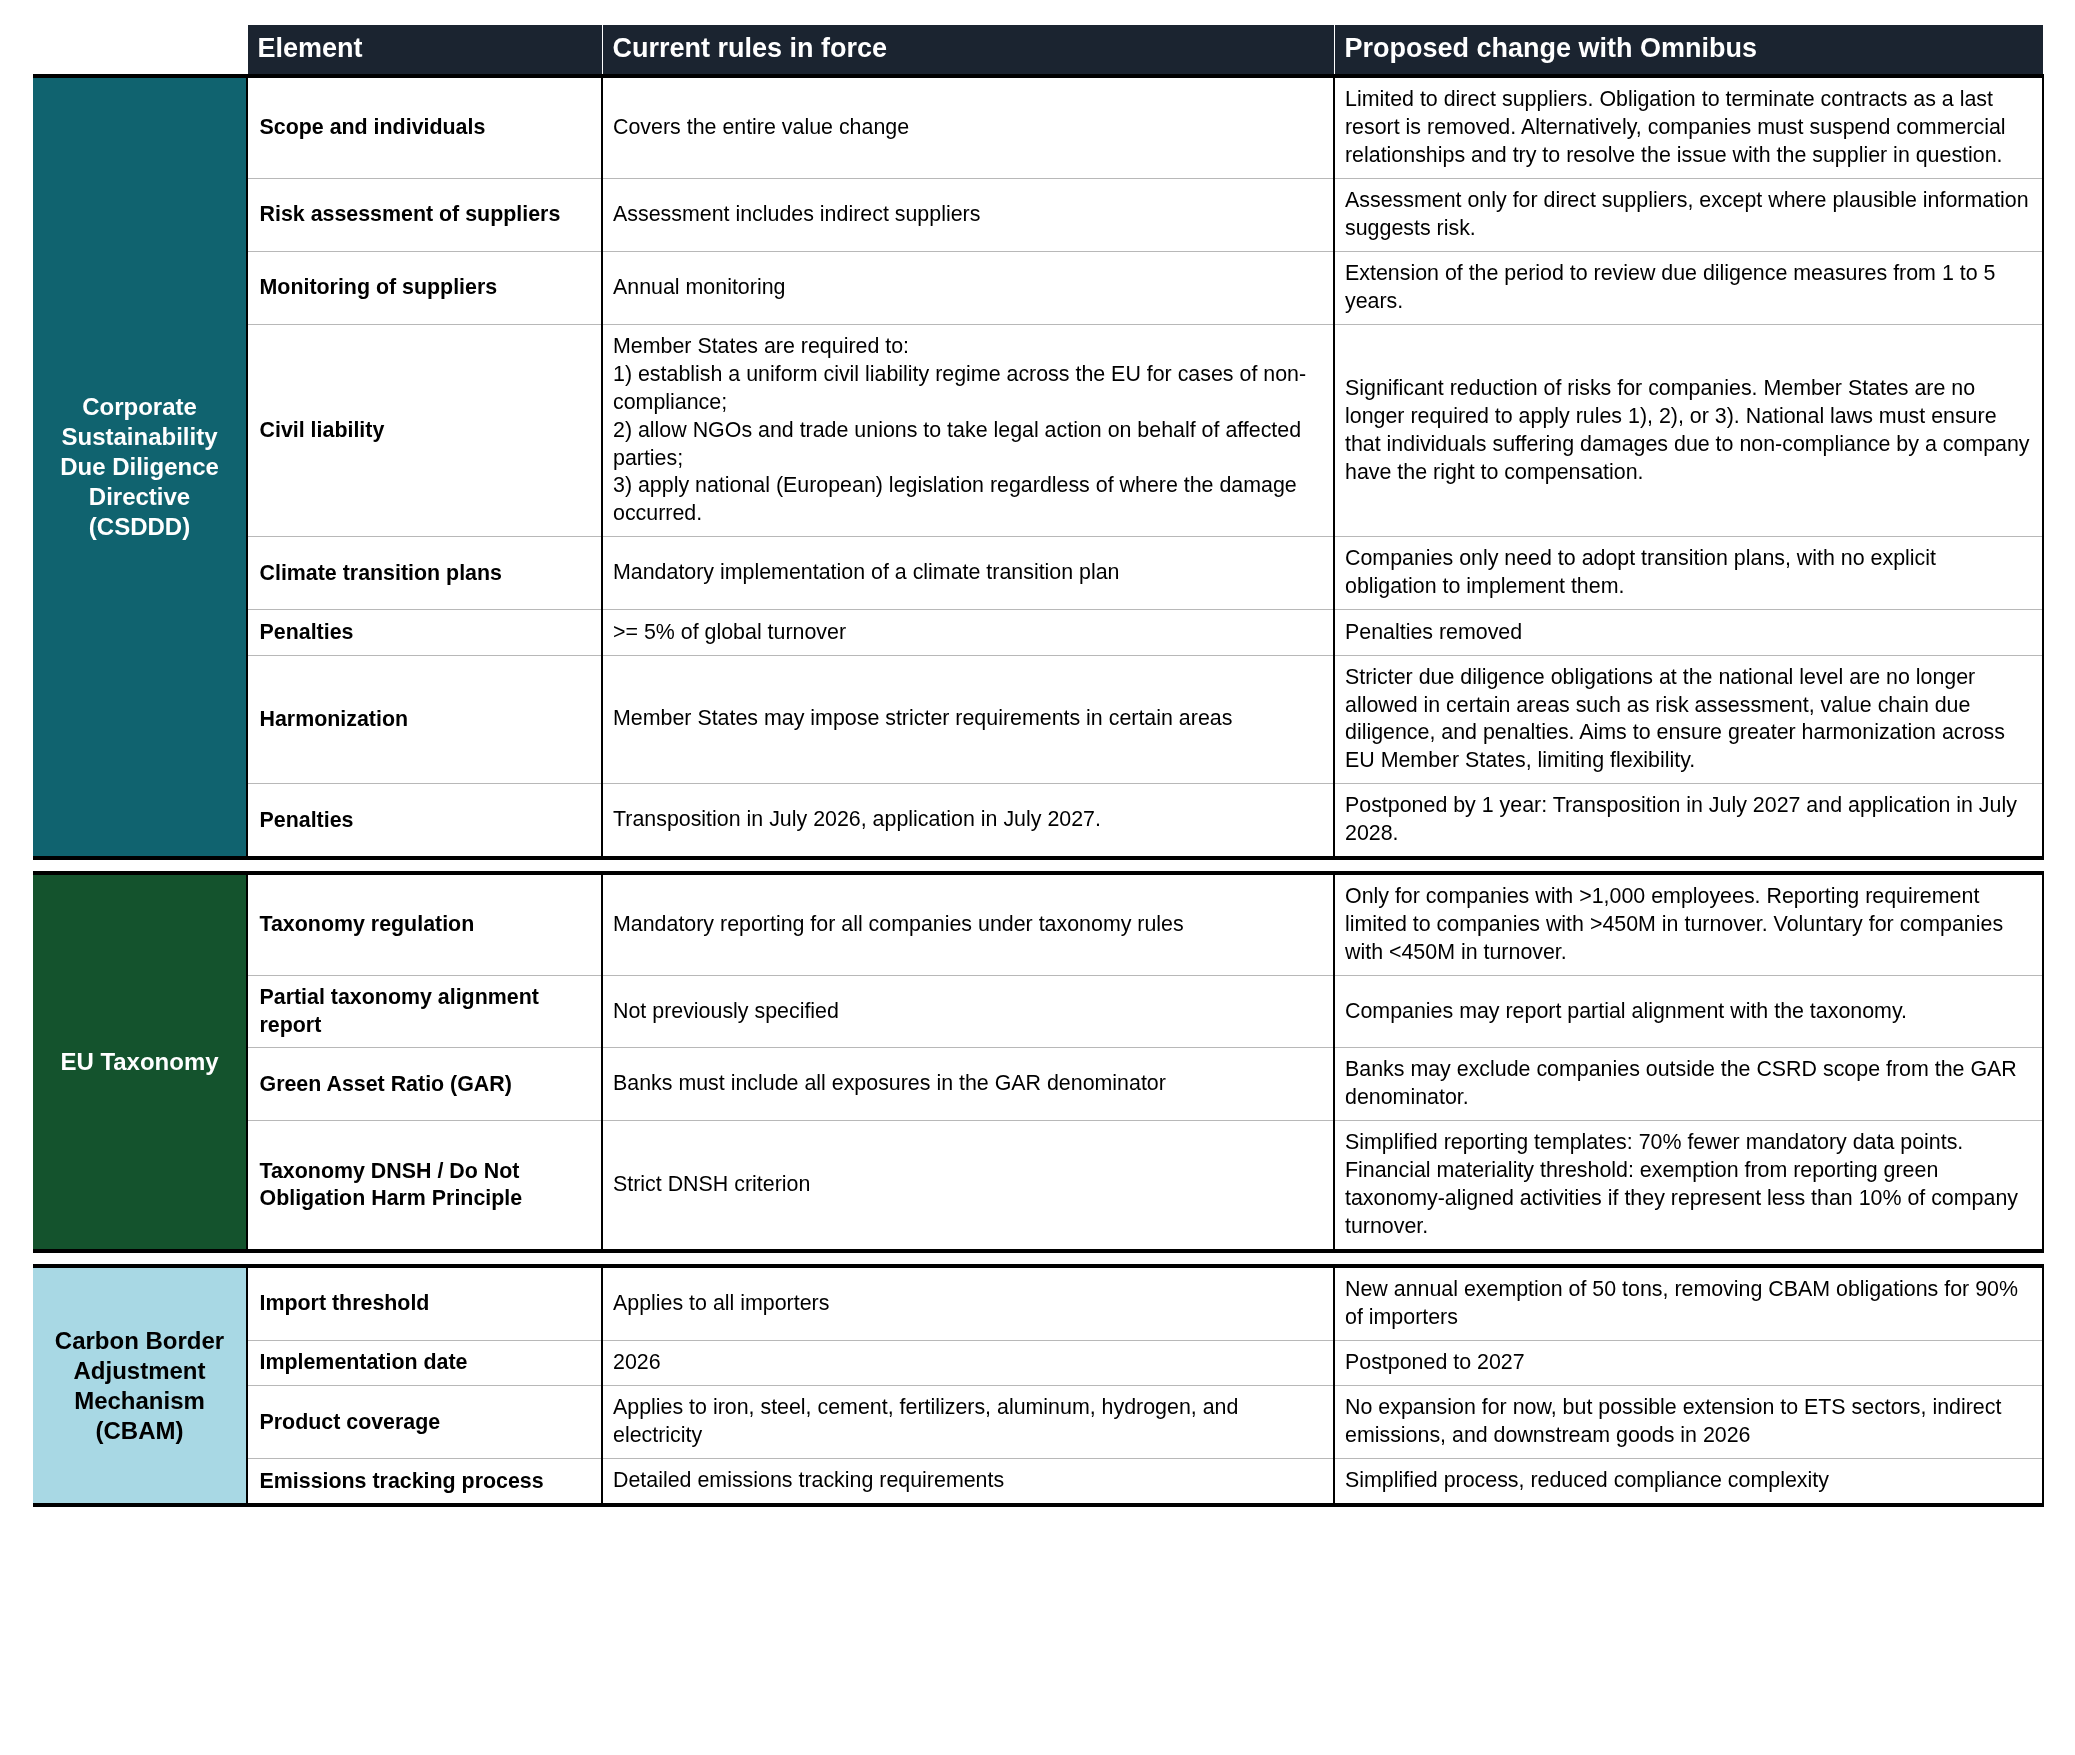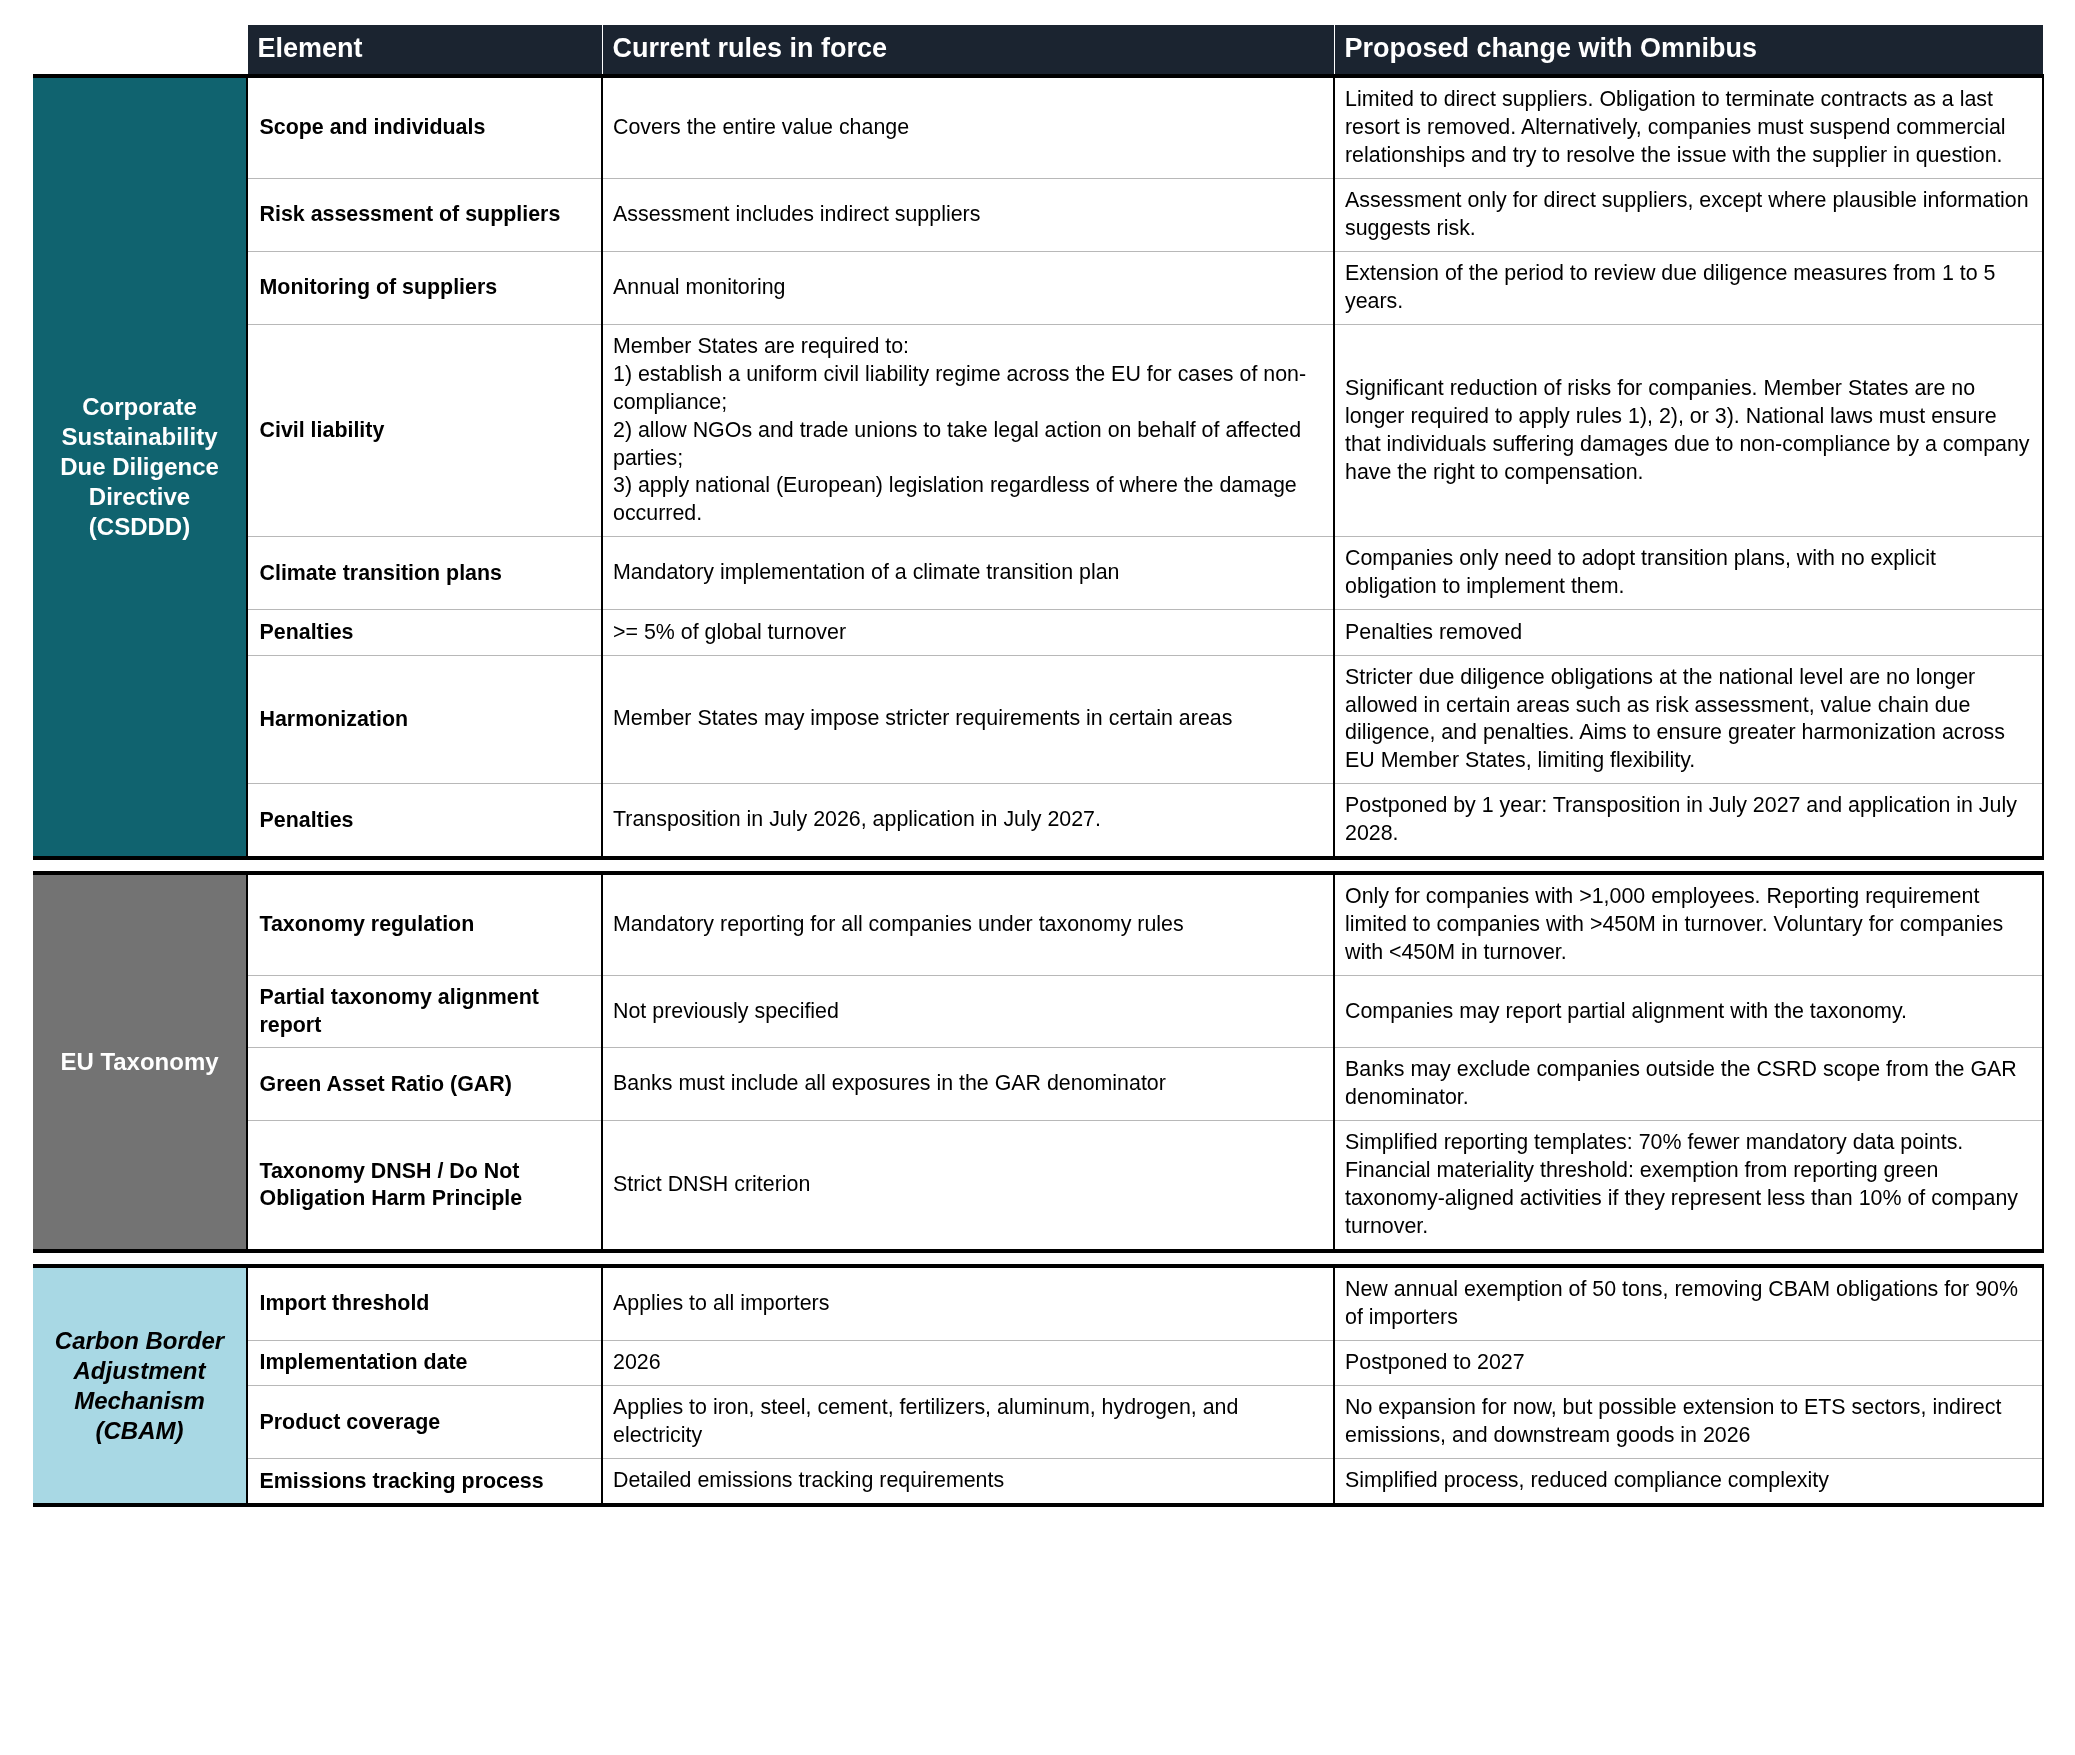--- a/index.html
+++ b/index.html
@@ -55,22 +55,22 @@
     font-weight: bold;
     font-size: 24px;
     text-align: center;
     vertical-align: middle;
     line-height: 1.25;
     padding: 5px 17px;
     border-top: 4.1px solid #000000;
     border-bottom: 4.1px solid #000000;
   }
   td.cat.csddd { background: #10636f; }
-  td.cat.taxo  { background: #737373; }
-  td.cat.cbam  { background: #a8d8e4; color: #000000; font-style: italic; }
+  td.cat.taxo  { background: #14532d; }
+  td.cat.cbam  { background: #a8d8e4; color: #000000; }
 
   td.el {
     font-weight: bold;
     padding: 8.2px 11.5px;
     vertical-align: middle;
     line-height: 1.28;
     border: 0.8px solid #b8b8b8;
     border-left: 2.5px solid #000000;
   }
   td.cur, td.prop {

